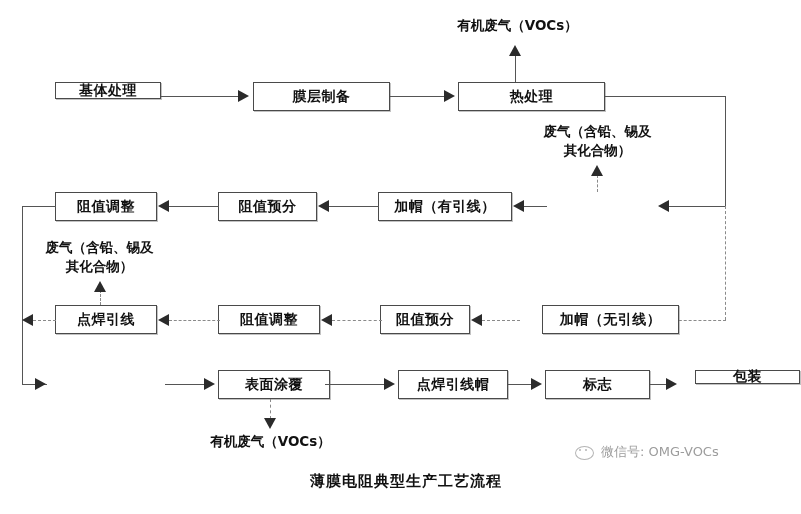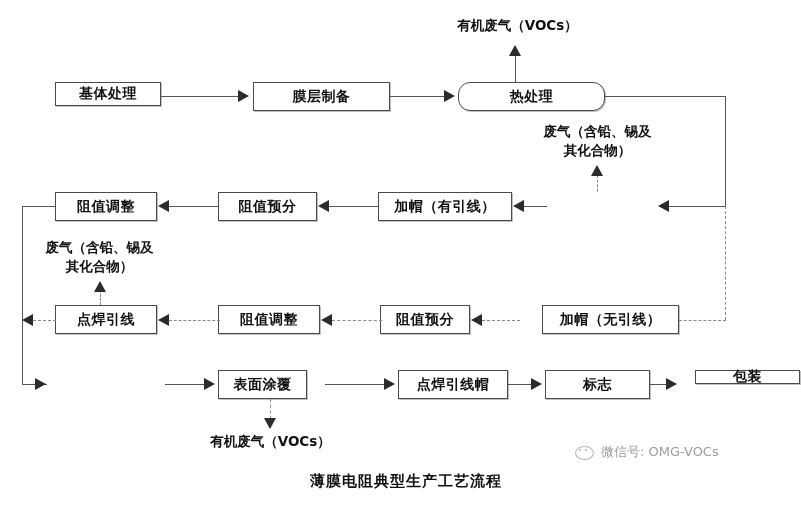--- a/index.html
+++ b/index.html
@@ -114,29 +114,29 @@
     width: 2px; height: 2px;
     border-radius: 50%;
     background: #b5b5b5;
   }
 </style>
 </head>
 <body>
 
 <div id="page">
 
-  <div class="node" style="left:55px; top:82px; width:106px; height:24px;">
+  <div class="node" style="left:55px; top:82px; width:106px; height:17px;">
     <span>基体处理</span>
   </div>
 
   <div class="node" style="left:253px; top:82px; width:137px; height:29px;">
     <span>膜层制备</span>
   </div>
 
-  <div class="node" style="left:458px; top:82px; width:147px; height:29px;border-radius:12px;">
+  <div class="node" style="left:458px; top:82px; width:147px; height:29px;">
     <span>热处理</span>
   </div>
 
   <div class="hline" style="left:161px; top:96px; width:78px;"></div>
   <div class="arrow right" style="left:238px; top:90px;"></div>
 
   <div class="hline" style="left:390px; top:96px; width:54px;"></div>
   <div class="arrow right" style="left:444px; top:90px;"></div>
 
   <div class="vline" style="left:515px; top:55px; height:27px;"></div>
@@ -211,21 +211,21 @@
   <div class="hline dashed" style="left:332px; top:320px; width:50px;"></div>
   <div class="arrow left" style="left:321px; top:314px;"></div>
 
   <div class="hline dashed" style="left:169px; top:320px; width:51px;"></div>
   <div class="arrow left" style="left:158px; top:314px;"></div>
 
   <div class="hline dashed" style="left:33px; top:320px; width:23px;"></div>
   <div class="arrow left" style="left:22px; top:314px;"></div>
 
 
-  <div class="node" style="left:218px; top:370px; width:89px; height:29px;">
+  <div class="node" style="left:218px; top:370px; width:112px; height:29px;">
     <span>表面涂覆</span>
   </div>
 
   <div class="node" style="left:398px; top:370px; width:110px; height:29px;">
     <span>点焊引线帽</span>
   </div>
 
   <div class="node" style="left:545px; top:370px; width:105px; height:29px;">
     <span>标志</span>
   </div>

